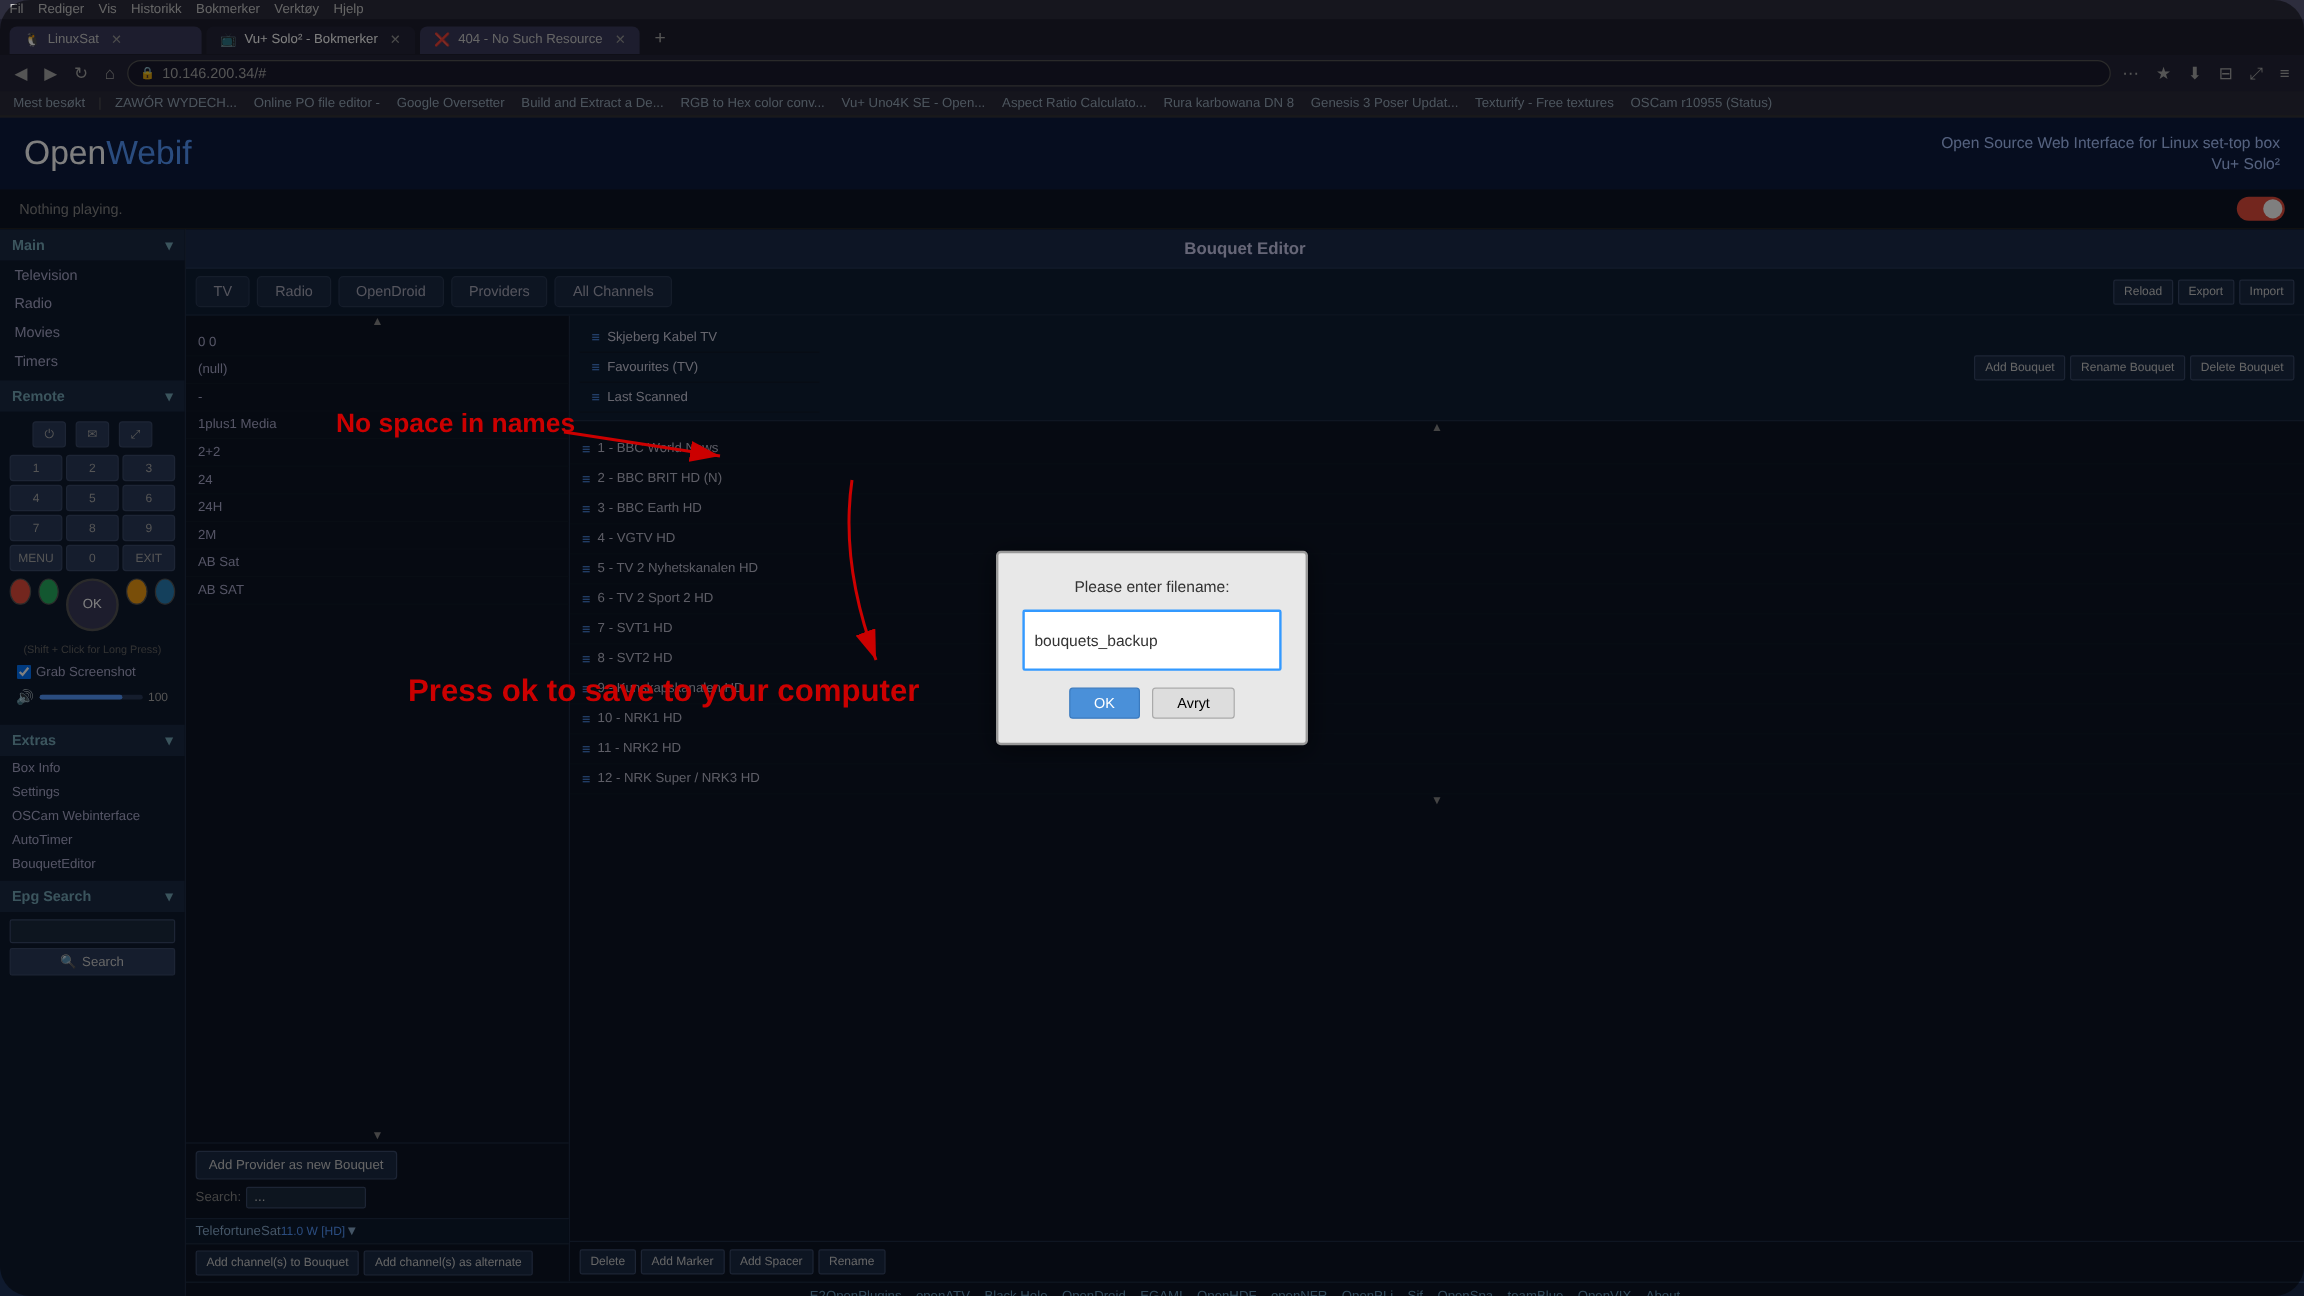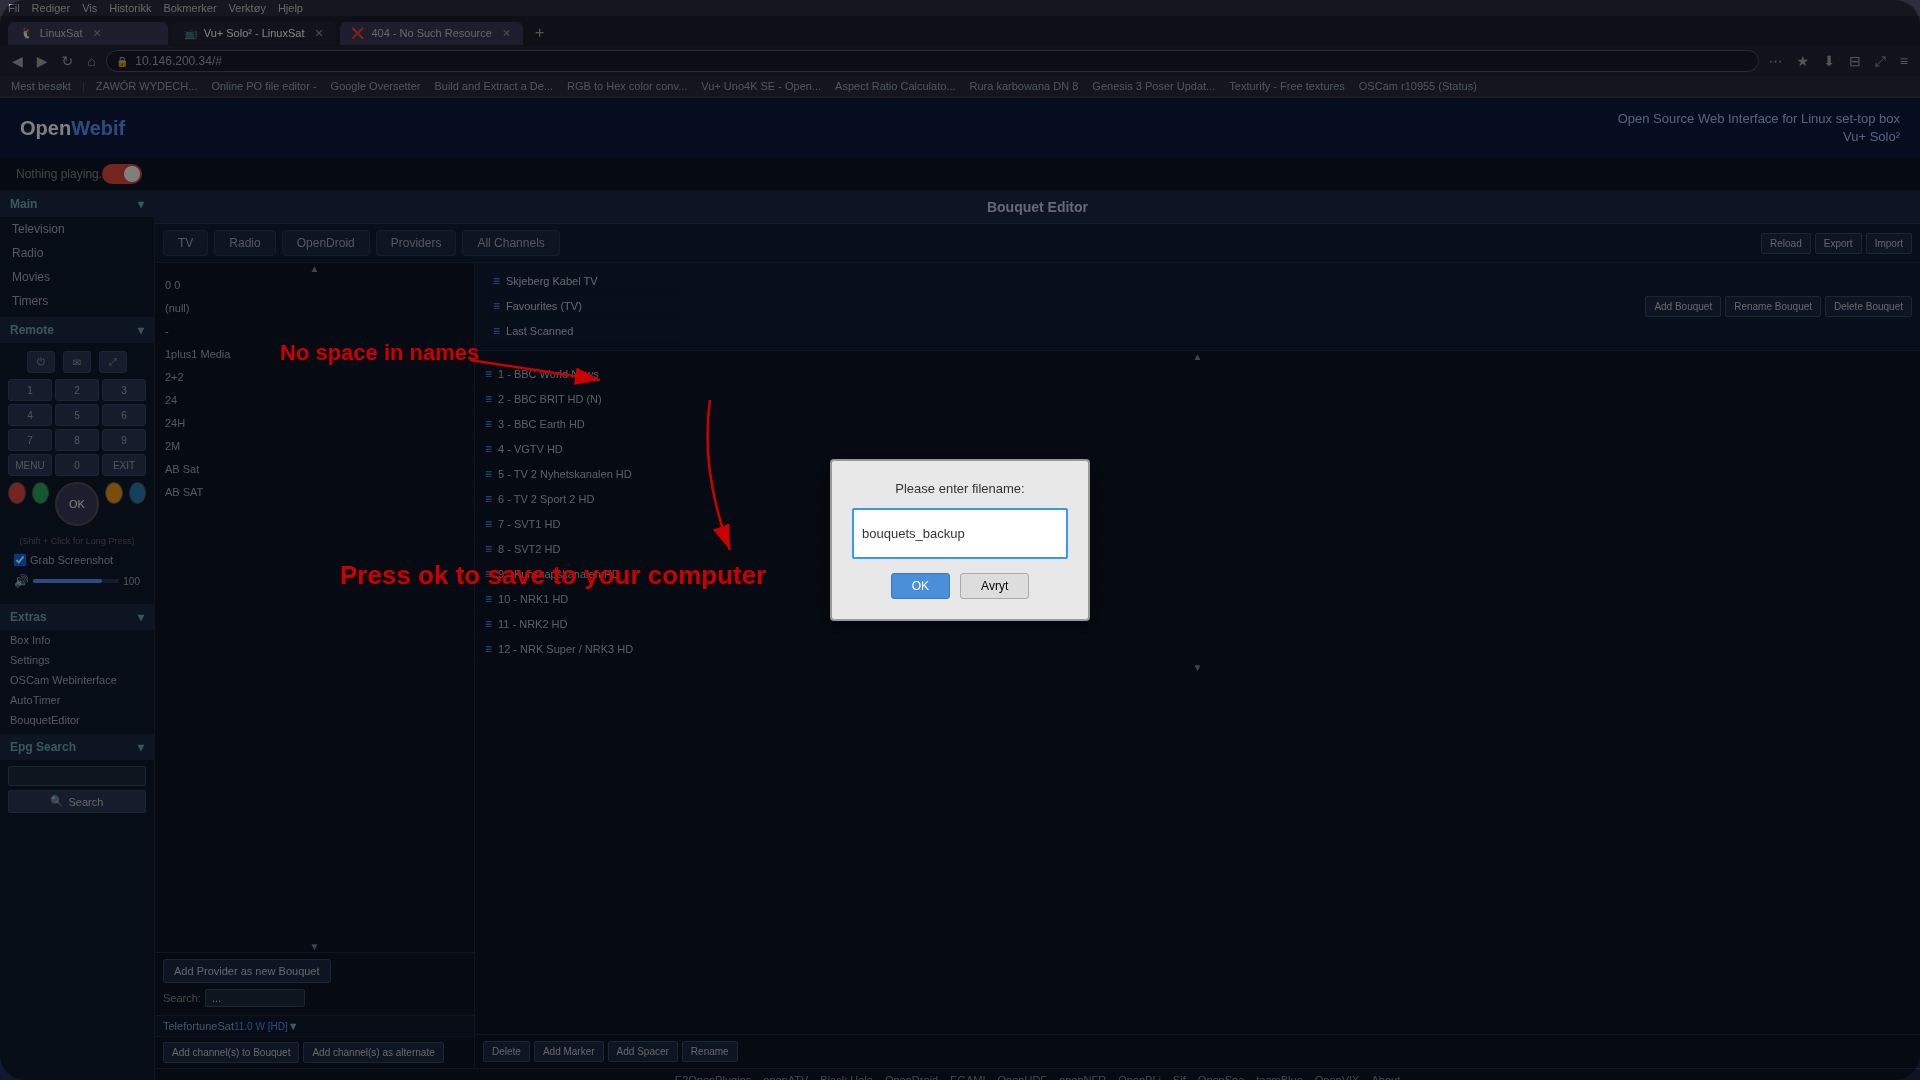--- a/index.html
+++ b/index.html
@@ -16,26 +16,26 @@
     .tab-new { padding: 4px 8px; color: #aaa; font-size: 16px; cursor: pointer; }
     .address-bar { display: flex; align-items: center; padding: 4px 8px; gap: 6px; background: #252538; }
     .nav-btn { color: #aaa; font-size: 14px; cursor: pointer; padding: 2px 4px; }
     .address-input { flex: 1; background: #1a1a2e; border: 1px solid #555; border-radius: 12px; padding: 3px 10px; color: #aaa; font-size: 12px; display: flex; align-items: center; gap: 6px; }
     .address-input .lock { color: #aaa; font-size: 10px; }
     .bookmarks-bar { display: flex; align-items: center; padding: 3px 8px; gap: 8px; background: #2a2a3a; font-size: 11px; color: #aaa; overflow: hidden; white-space: nowrap; border-bottom: 1px solid #333; }
     .bookmark-item { cursor: pointer; padding: 1px 3px; color: #9ab; }
 
     
     .app-header { background: #0d1b3e; padding: 12px 20px; display: flex; align-items: center; justify-content: space-between; }
-    .app-logo { font-size: 20px; font-weight: bold; }
+    .app-logo { font-size: 28px; font-weight: normal; }
     .app-logo span.open { color: white; }
     .app-logo span.webif { color: #5599ff; }
     .app-logo-sub { text-align: right; color: #aac4ff; font-size: 13px; line-height: 1.4; }
 
-    .now-playing { background: #0d1525; padding: 6px 16px; font-size: 12px; color: #888; display: flex; align-items: center; border-bottom: 1px solid #222; }
+    .now-playing { background: #0d1525; padding: 6px 16px; font-size: 12px; color: #888; display: flex; align-items: center; justify-content: space-between; border-bottom: 1px solid #222; }
     .toggle-switch { width: 40px; height: 20px; background: #e74c3c; border-radius: 10px; position: relative; cursor: pointer; }
     .toggle-switch::after { content: ''; position: absolute; width: 16px; height: 16px; background: white; border-radius: 50%; top: 2px; right: 2px; }
 
     .main-content { display: flex; height: calc(1080px - 180px); }
 
     
     .sidebar { width: 155px; background: #0f1a2e; border-right: 1px solid #1e2d44; overflow-y: auto; flex-shrink: 0; }
     .sidebar-section { margin-bottom: 4px; }
     .sidebar-section-header { background: #1a2a45; color: #7ab; padding: 6px 10px; font-size: 12px; font-weight: bold; display: flex; justify-content: space-between; align-items: center; cursor: pointer; }
     .sidebar-item { padding: 5px 12px; color: #aac; font-size: 12px; cursor: pointer; }
@@ -129,21 +129,21 @@
     <span>Hjelp</span>
   </div>
   <div class="tab-bar">
     <div class="tab">
       <span>🐧</span>
       <span>LinuxSat</span>
       <span class="tab-close">✕</span>
     </div>
     <div class="tab active">
       <span>📺</span>
-      <span>Vu+ Solo² - LinuxSat</span>
+      <span>Vu+ Solo² - Bokmerker</span>
       <span class="tab-close">✕</span>
     </div>
     <div class="tab">
       <span>❌</span>
       <span>404 - No Such Resource</span>
       <span class="tab-close">✕</span>
     </div>
     <span class="tab-new">+</span>
   </div>
   <div class="address-bar">

